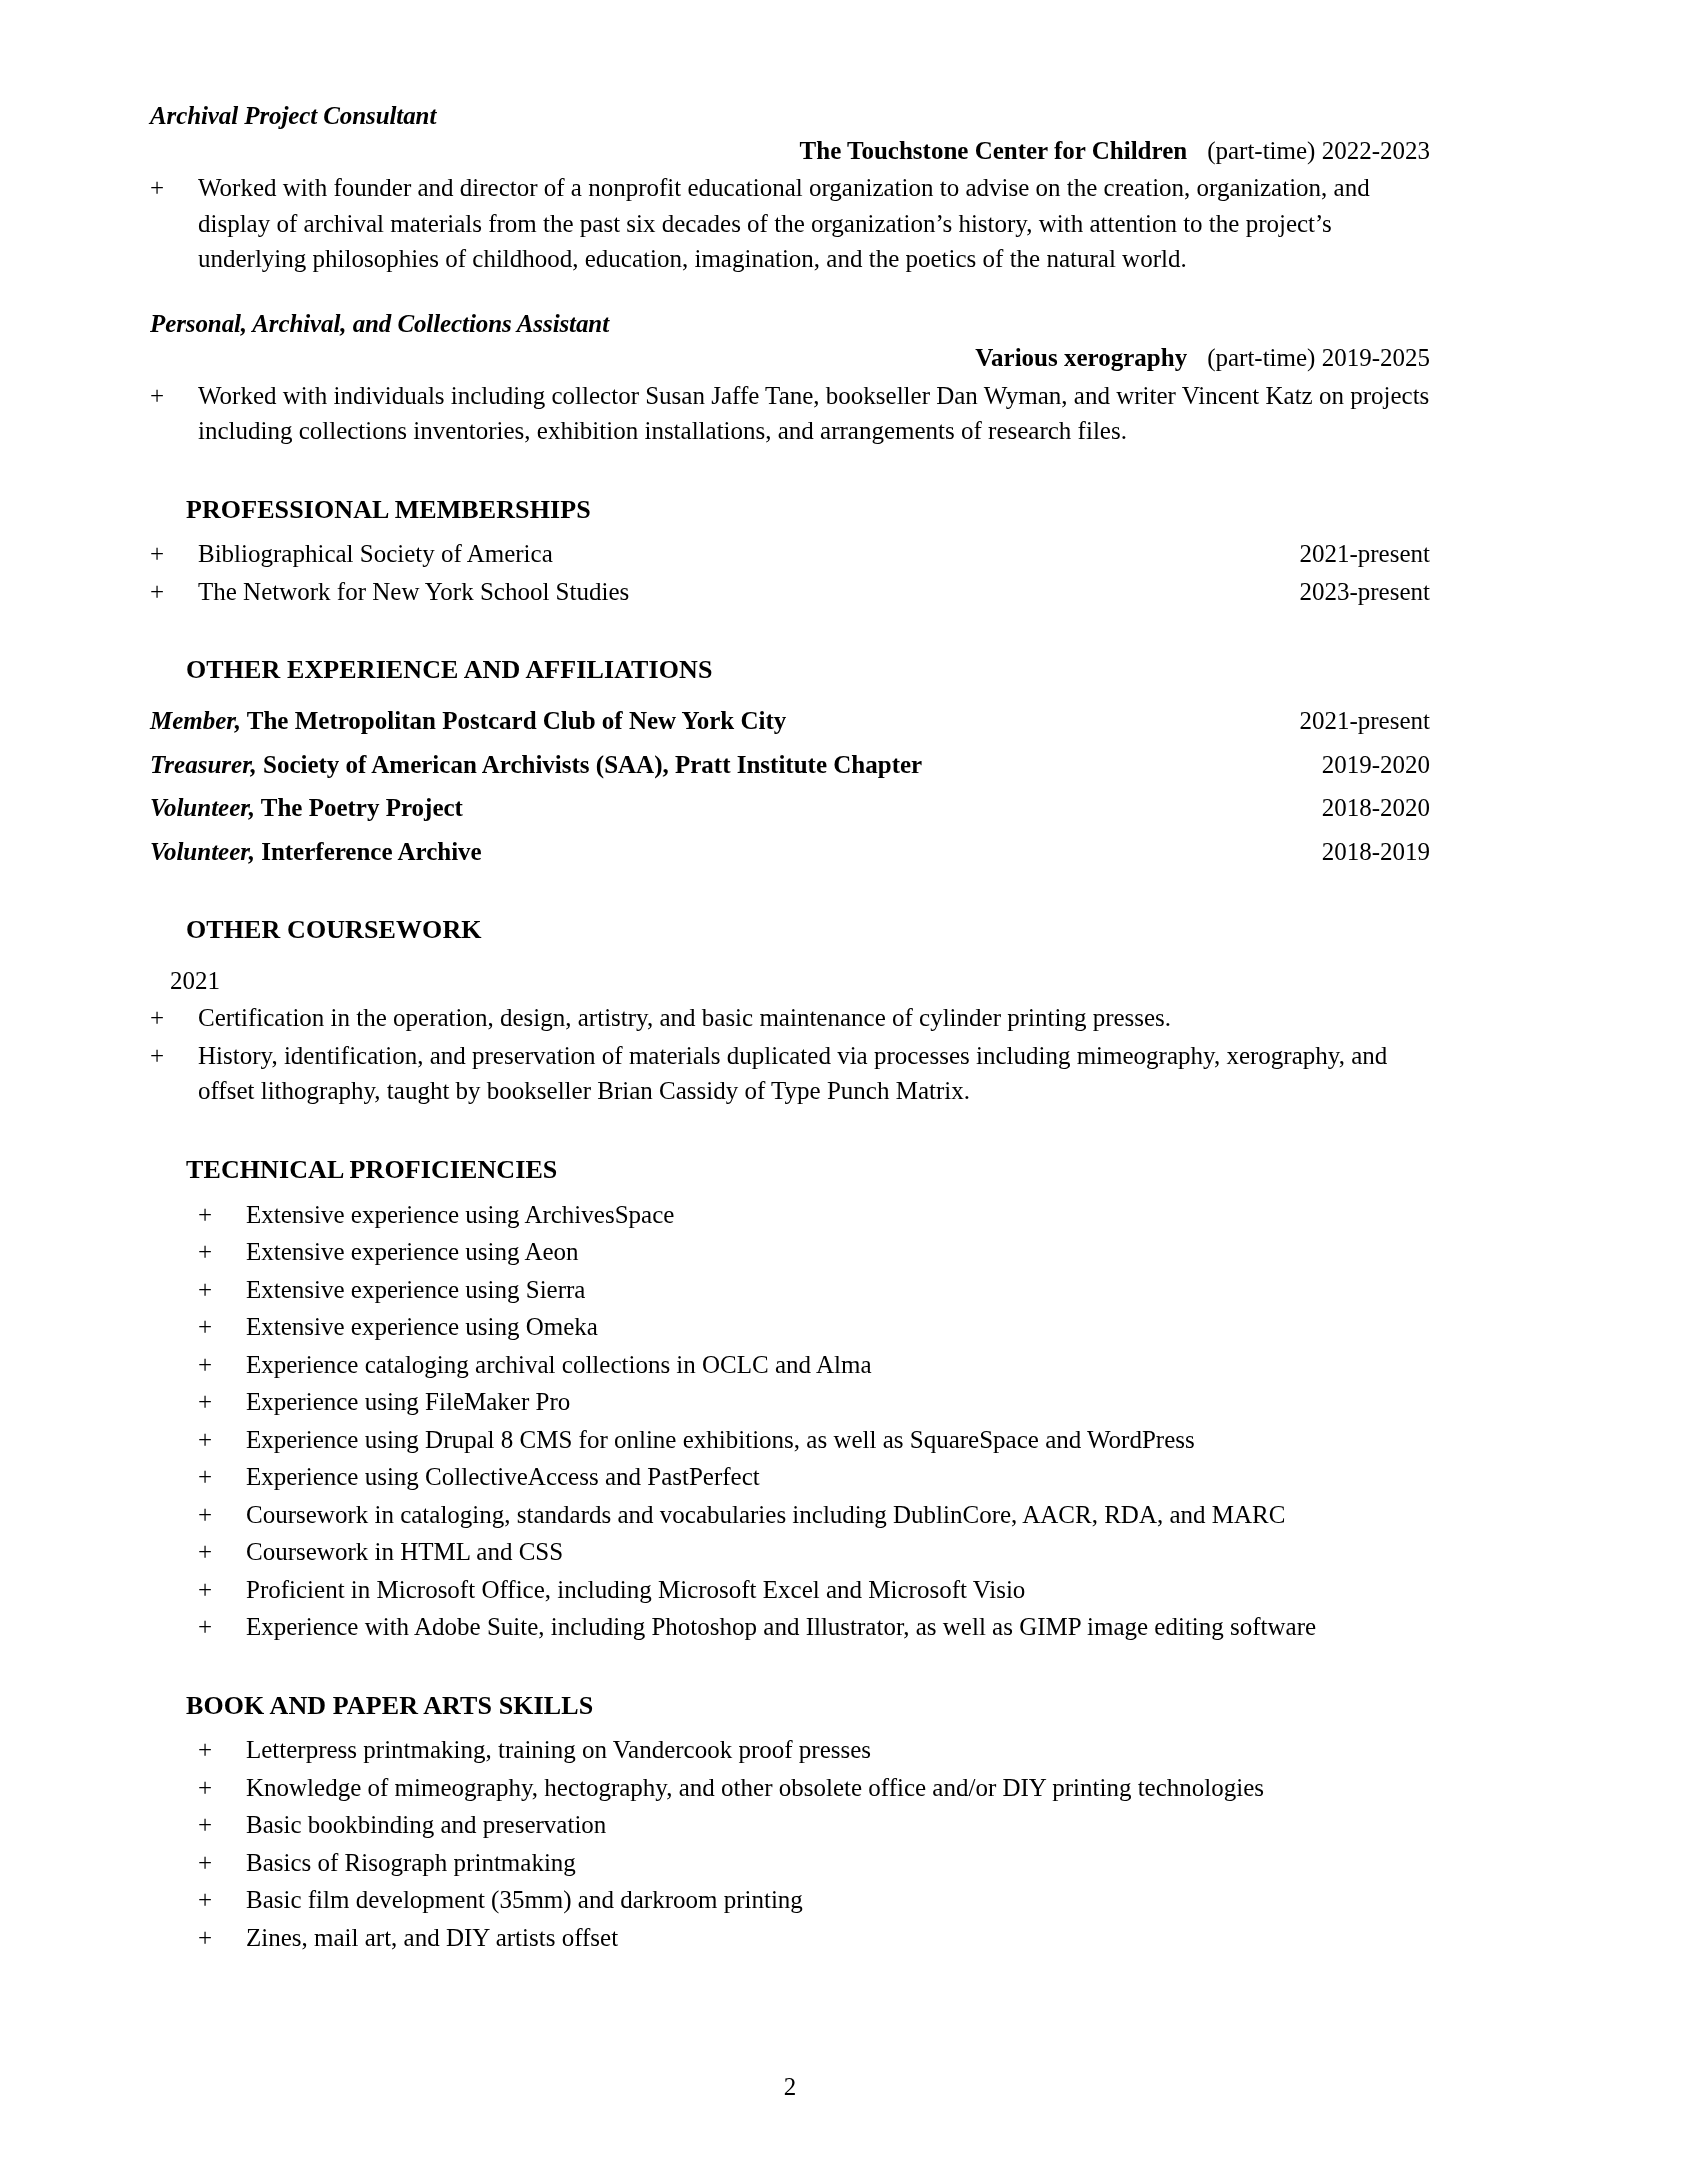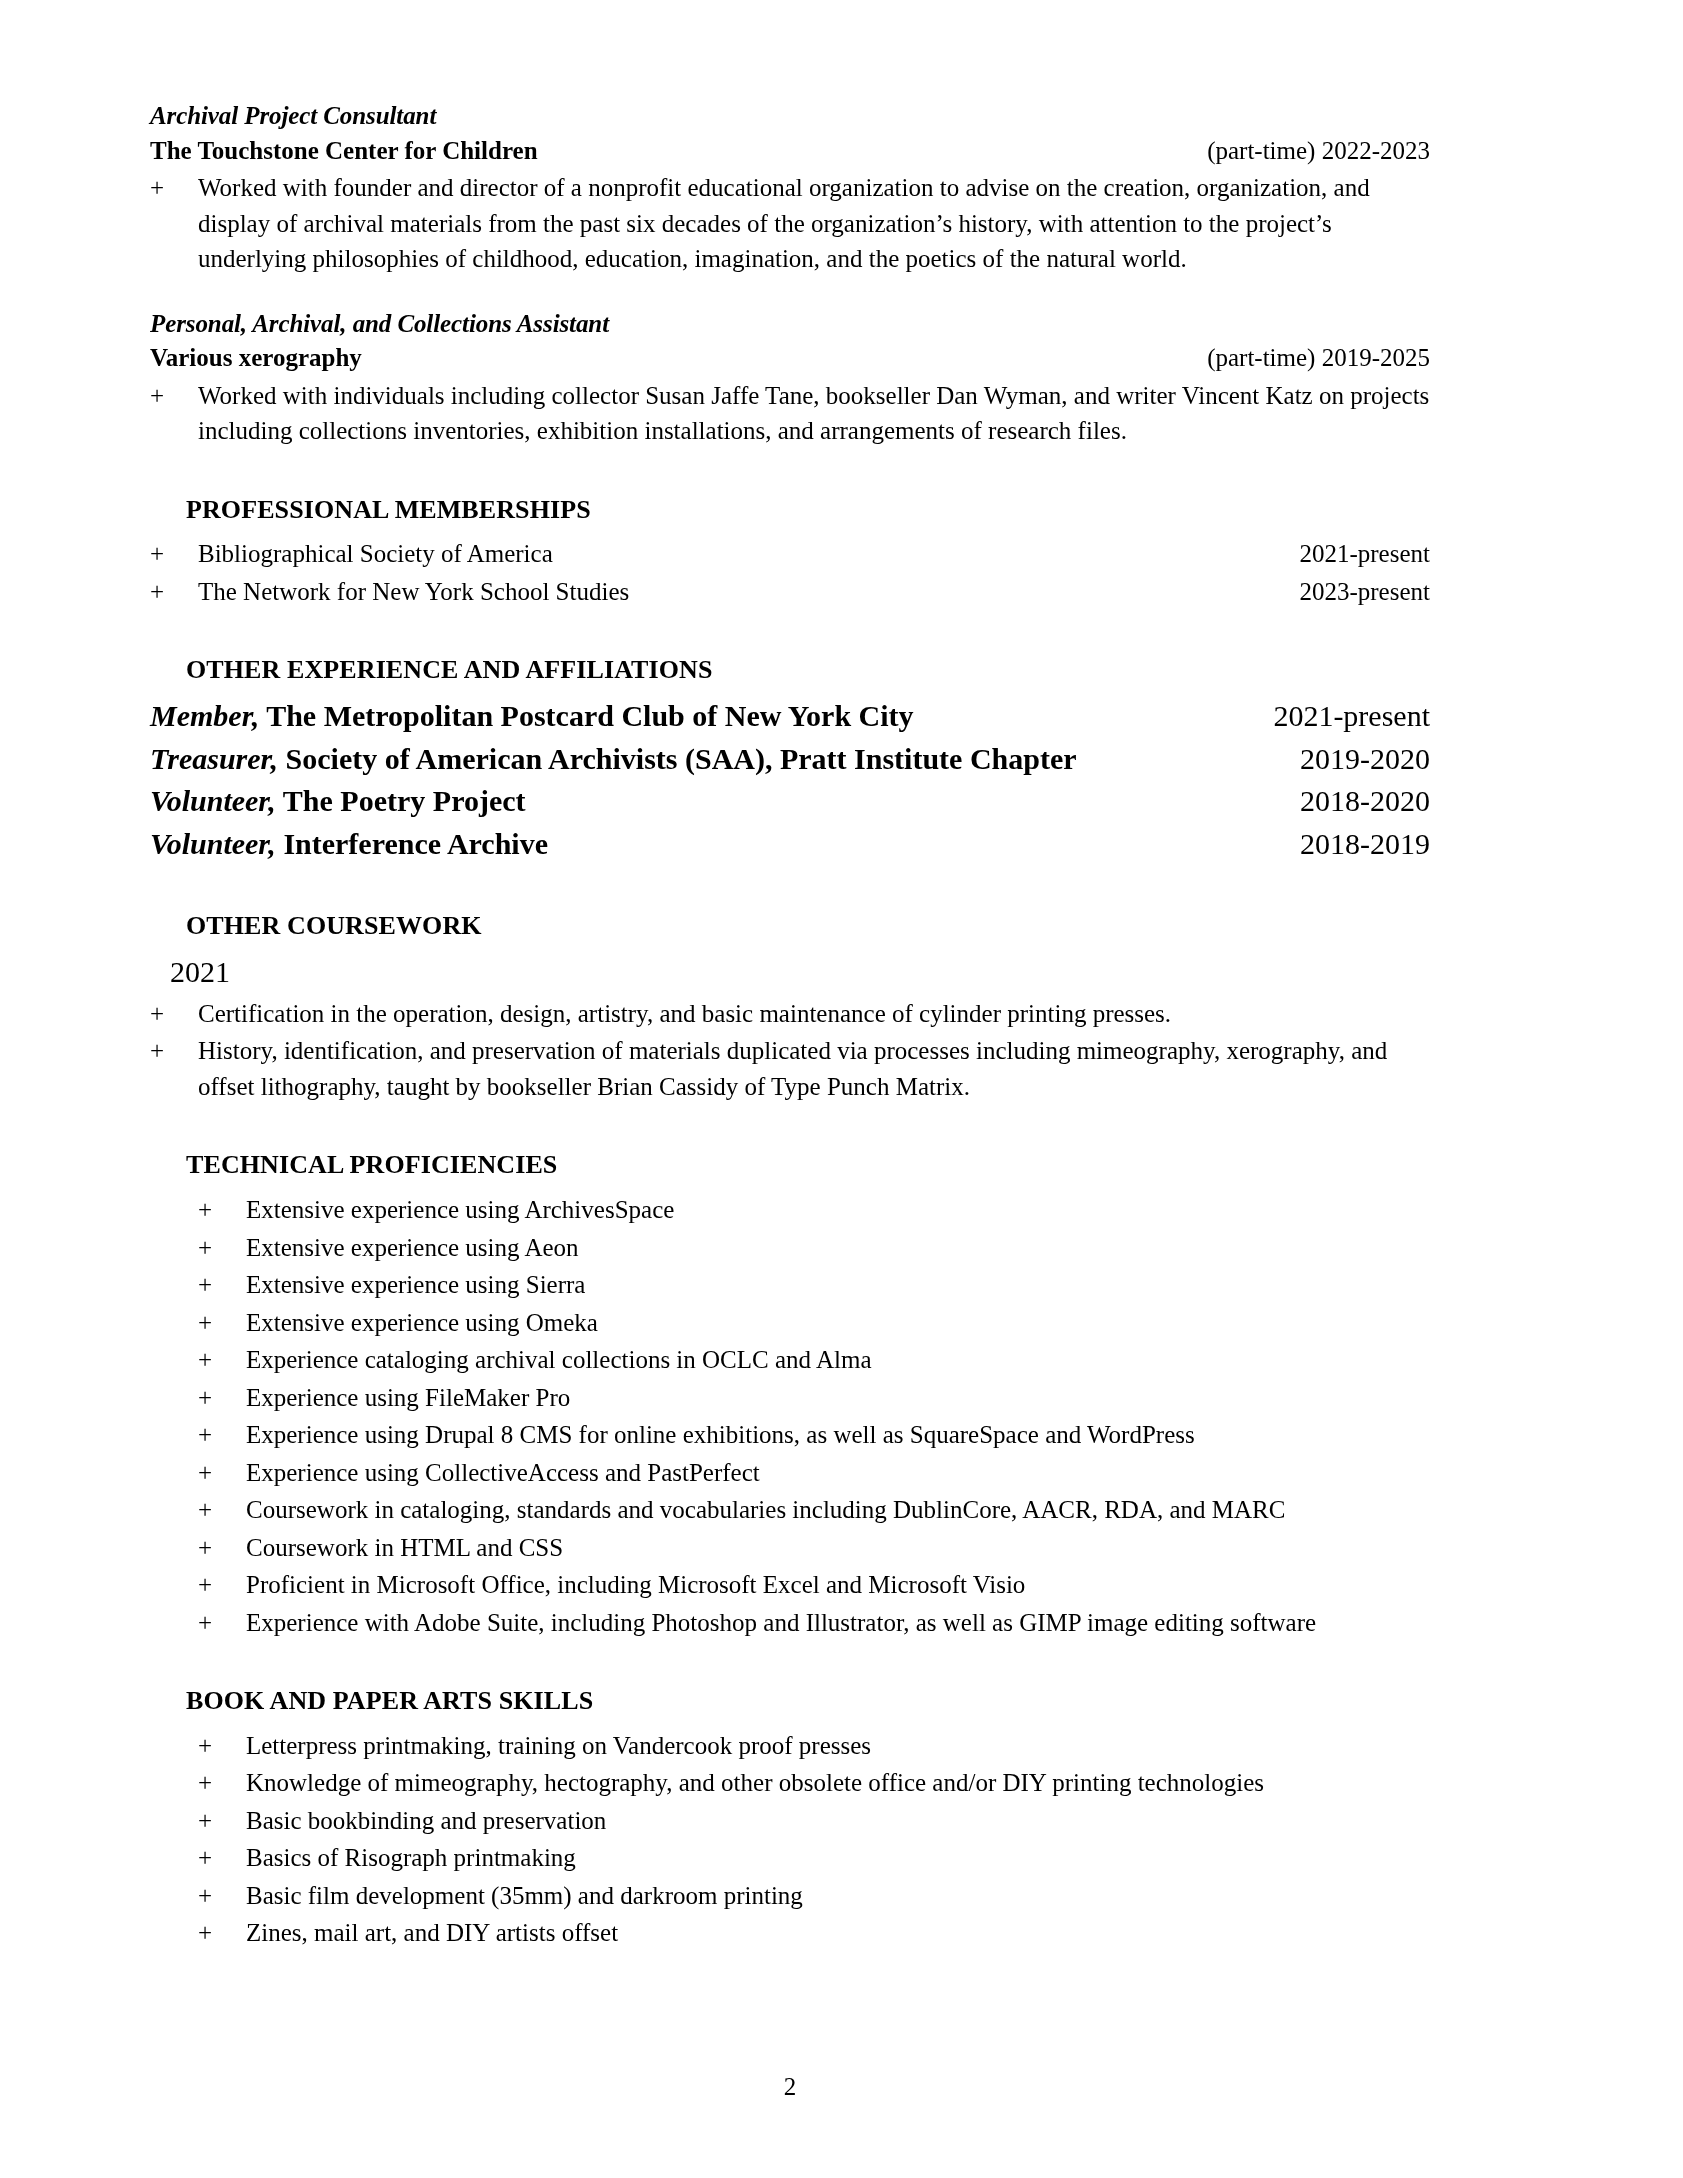--- a/index.html
+++ b/index.html
@@ -26,21 +26,21 @@
   
   .role-title {
     font-size: 25px;
     font-style: italic;
     font-weight: bold;
     line-height: 1.38;
     letter-spacing: -0.1px;
   }
   .org-row {
     display: flex;
-    justify-content: space-between;
+    justify-content: flex-end;
     align-items: baseline;
     font-size: 25px;
     font-weight: bold;
     line-height: 1.38;
   }
   .org-row .date {
     font-weight: normal;
     white-space: nowrap;
     padding-left: 20px;
   }
@@ -70,23 +70,24 @@
     font-weight: bold;
     line-height: 1.3;
     letter-spacing: 0.1px;
     margin-left: 36px;
   }
 
   .entry-row {
     display: flex;
     justify-content: space-between;
     align-items: flex-end;
-    font-size: 30px;
+    font-size: 25px;
     font-weight: bold;
     line-height: 1.42;
+    margin-top: 8px;
   }
   .entry-row .lead {
     font-style: italic;
   }
   .entry-row .date {
     font-weight: normal;
     white-space: nowrap;
     padding-left: 20px;
   }
   .entry-row .course-date {

